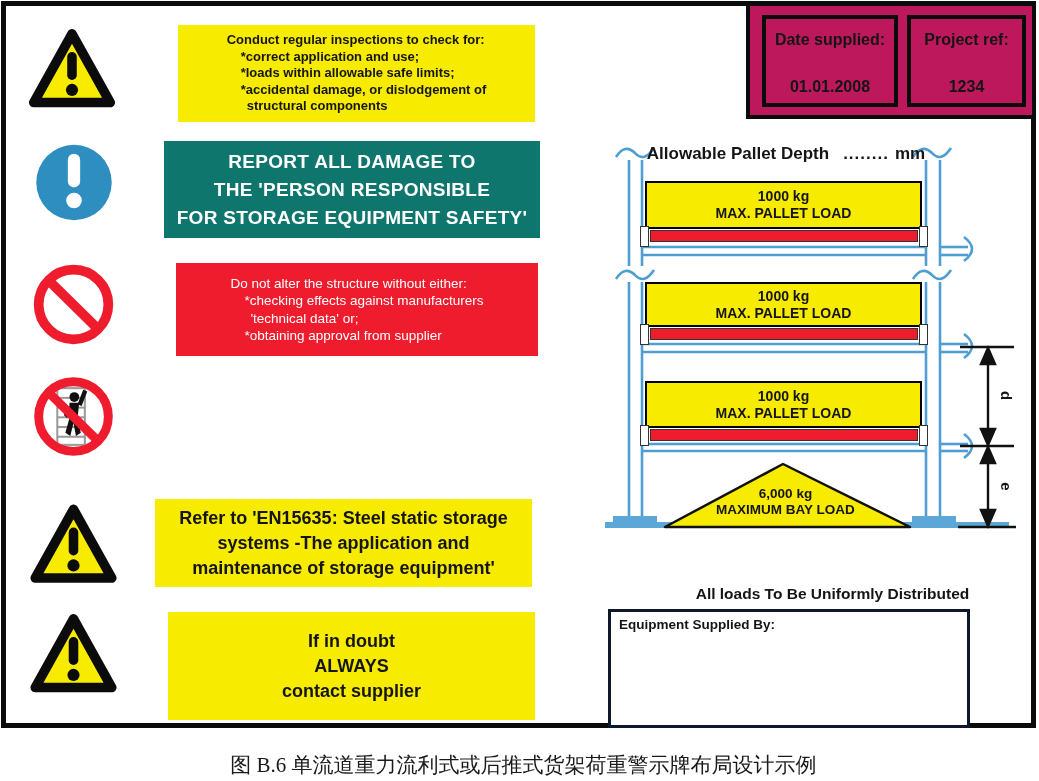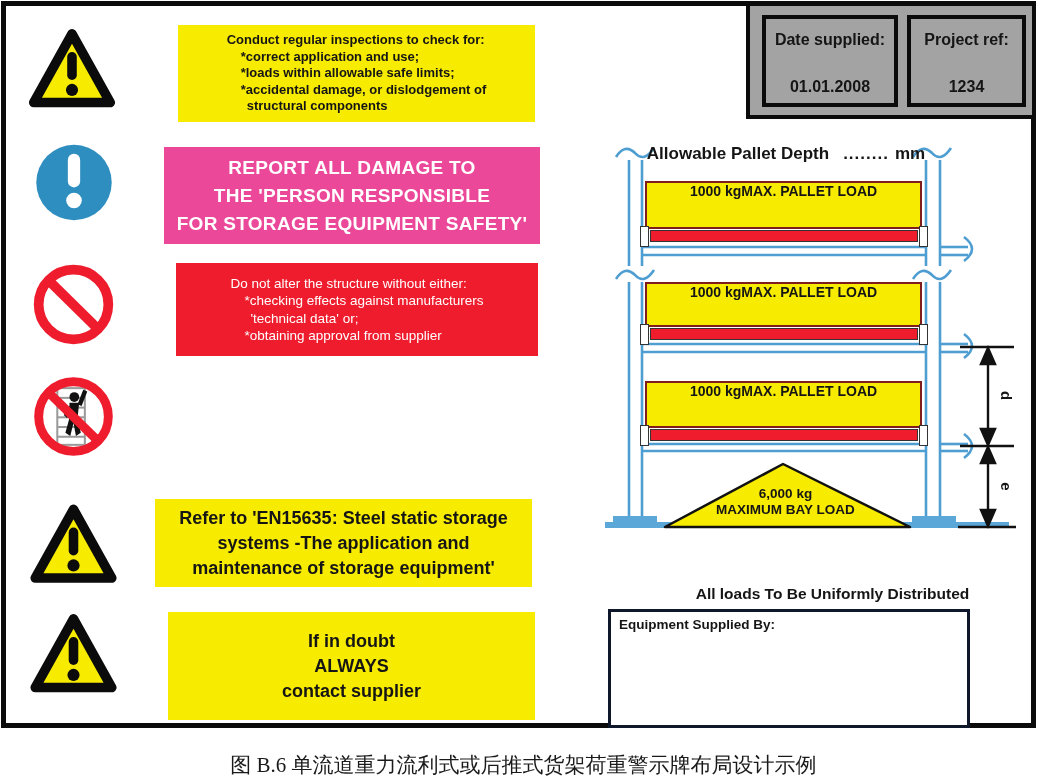--- a/index.html
+++ b/index.html
@@ -12,36 +12,36 @@
   
   #frame{left:1px;top:1px;width:1035px;height:727px;border:5px solid #0b0b0b;z-index:0;}
   
   #rack-svg{left:0;top:0;width:1039px;height:781px;z-index:1;pointer-events:none;}
   
   .icon{z-index:2;}
   
   .msg{z-index:2;display:flex;flex-direction:column;justify-content:center;text-align:center;}
   .msg .inner{width:fit-content;margin:0 auto;text-align:left;}
   .yellow{background:#f7eb00;color:#151515;}
-  .blue{background:#ec4899;color:#ffffff;margin-top:6px;}
+  .blue{background:#0f766e;color:#ffffff;}
   .red{background:#ee1c2d;color:#ffffff;}
   .m-sm{font-size:13px;font-weight:700;line-height:16.5px;}
   .m-sm2{font-size:13.5px;font-weight:400;line-height:17.5px;}
   .indent1{padding-left:14px;}
   .indent2{padding-left:20px;}
   #msg-report{font-size:19px;font-weight:700;line-height:28px;letter-spacing:.3px;}
   #msg-climb{font-size:31px;font-weight:700;line-height:44px;letter-spacing:.5px;}
   .m-lg{font-size:18px;font-weight:700;line-height:25px;}
   
-  #hdr-outer{left:746px;top:2px;width:290px;height:117px;border:4px solid #0b0b0b;z-index:2;background:#a3a3a3;}
+  #hdr-outer{left:746px;top:2px;width:290px;height:117px;border:4px solid #0b0b0b;z-index:2;background:#be185d;}
   .hdr-box{position:absolute;border:4px solid #0b0b0b;text-align:center;font-size:16px;font-weight:700;box-sizing:border-box;}
   .hdr-box .lbl{margin-top:12px;}
   .hdr-box .val{margin-top:29px;font-weight:600;}
   
-  .panel{z-index:2;background:#f7eb00;border:2px solid #7f1d1d;display:flex;flex-direction:row;justify-content:center;
+  .panel{z-index:2;background:#f7eb00;border:2px solid #000000;display:flex;flex-direction:column;justify-content:center;
          text-align:center;font-size:14px;font-weight:700;line-height:17px;}
   .redbar{z-index:2;background:#ee1c2d;border:1px solid #333;}
   .endplate{z-index:3;background:#fff;border:1.5px solid #333;}
   #rack-title{left:636px;top:144px;width:300px;text-align:center;font-size:17px;font-weight:700;z-index:2;}
   #rack-title .dots{margin:0 6px 0 14px;letter-spacing:1px;}
   #bay-text{left:688px;top:486px;width:195px;text-align:center;font-size:13.5px;font-weight:700;line-height:16px;z-index:2;}
   .dimlbl{z-index:2;font-size:15px;font-weight:700;transform:rotate(90deg);transform-origin:center;width:18px;text-align:center;}
   #note{left:655px;top:585px;width:355px;text-align:center;font-size:15.5px;font-weight:700;z-index:2;}
   #equip{left:608px;top:609px;width:362px;height:119px;border:3px solid #0f172a;z-index:2;background:#fff;
          font-size:13.5px;font-weight:700;padding:5px 8px;}

